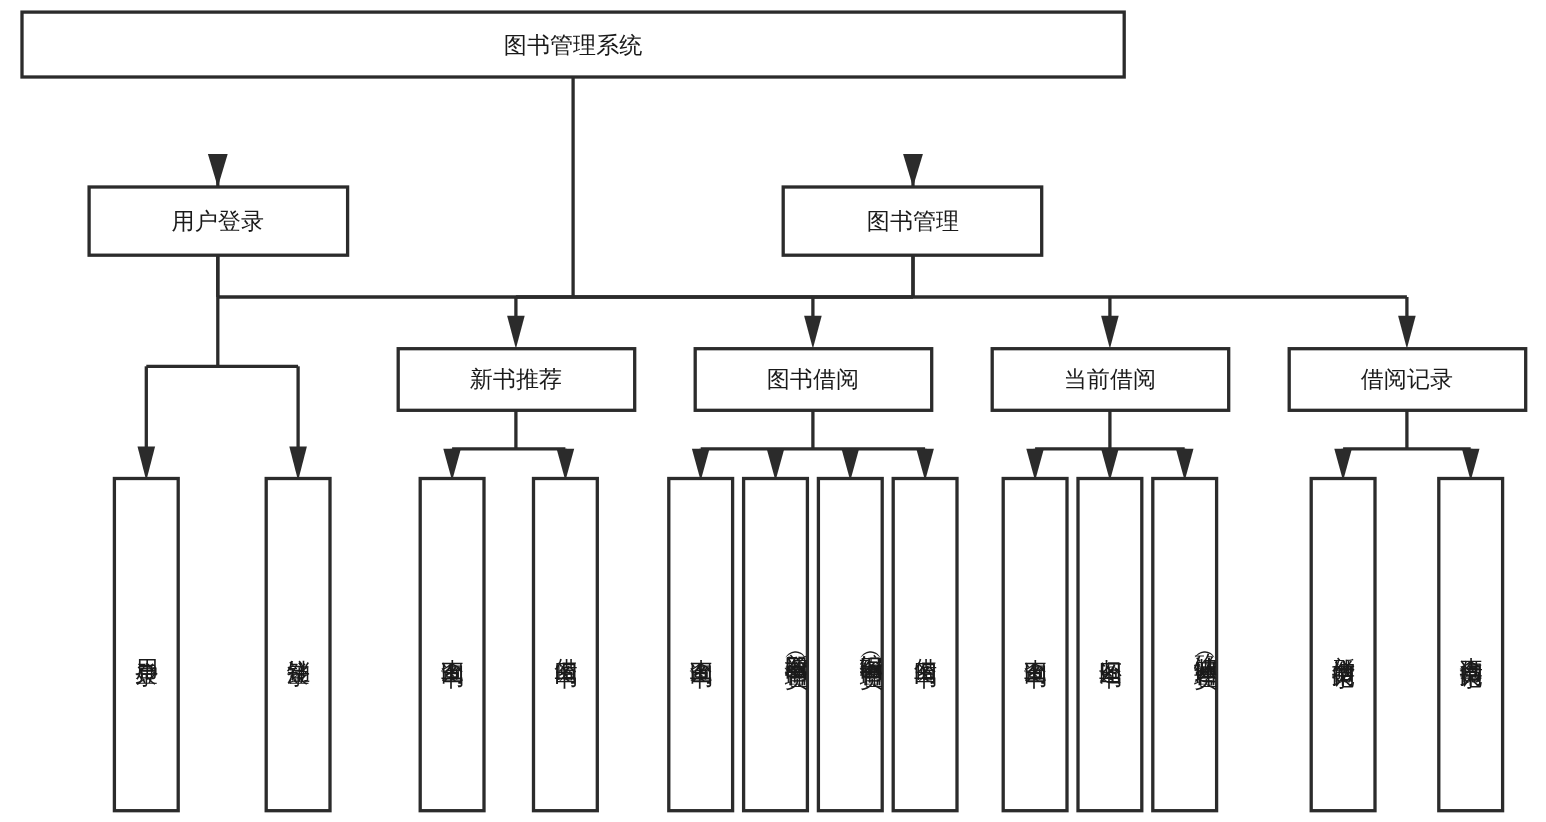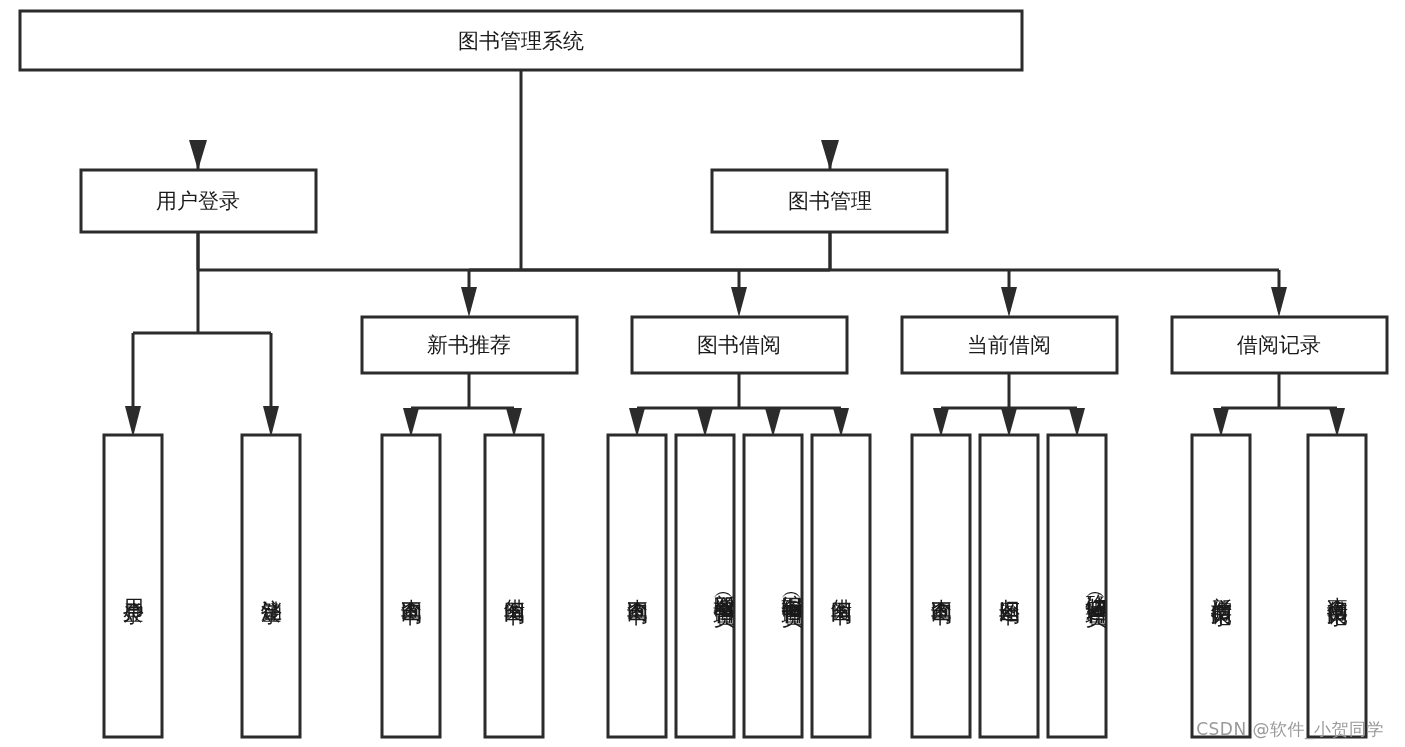--- a/index.html
+++ b/index.html
@@ -213,15 +213,14 @@
   <div class="vlabel" style="left:744px; top:441px; width:58px; height:290px; align-items:flex-start;">编辑图书（管理员）</div>
   <div class="vlabel" style="left:812px; top:435px; width:58px; height:302px;">借阅图书</div>
 
   <div class="vlabel" style="left:912px; top:435px; width:58px; height:302px;">查询图书</div>
   <div class="vlabel" style="left:980px; top:435px; width:58px; height:302px;">归还图书</div>
   <div class="vlabel" style="left:1048px; top:441px; width:58px; height:290px; align-items:flex-start;">确认归还（管理员）</div>
 
   <div class="vlabel" style="left:1192px; top:435px; width:58px; height:302px;">新增借阅记录</div>
   <div class="vlabel" style="left:1308px; top:435px; width:58px; height:302px;">查询借阅记录</div>
 
-  <div class="watermark">CSDN @软件_小贺同学</div>
 
 </div>
 
 </body></html>

